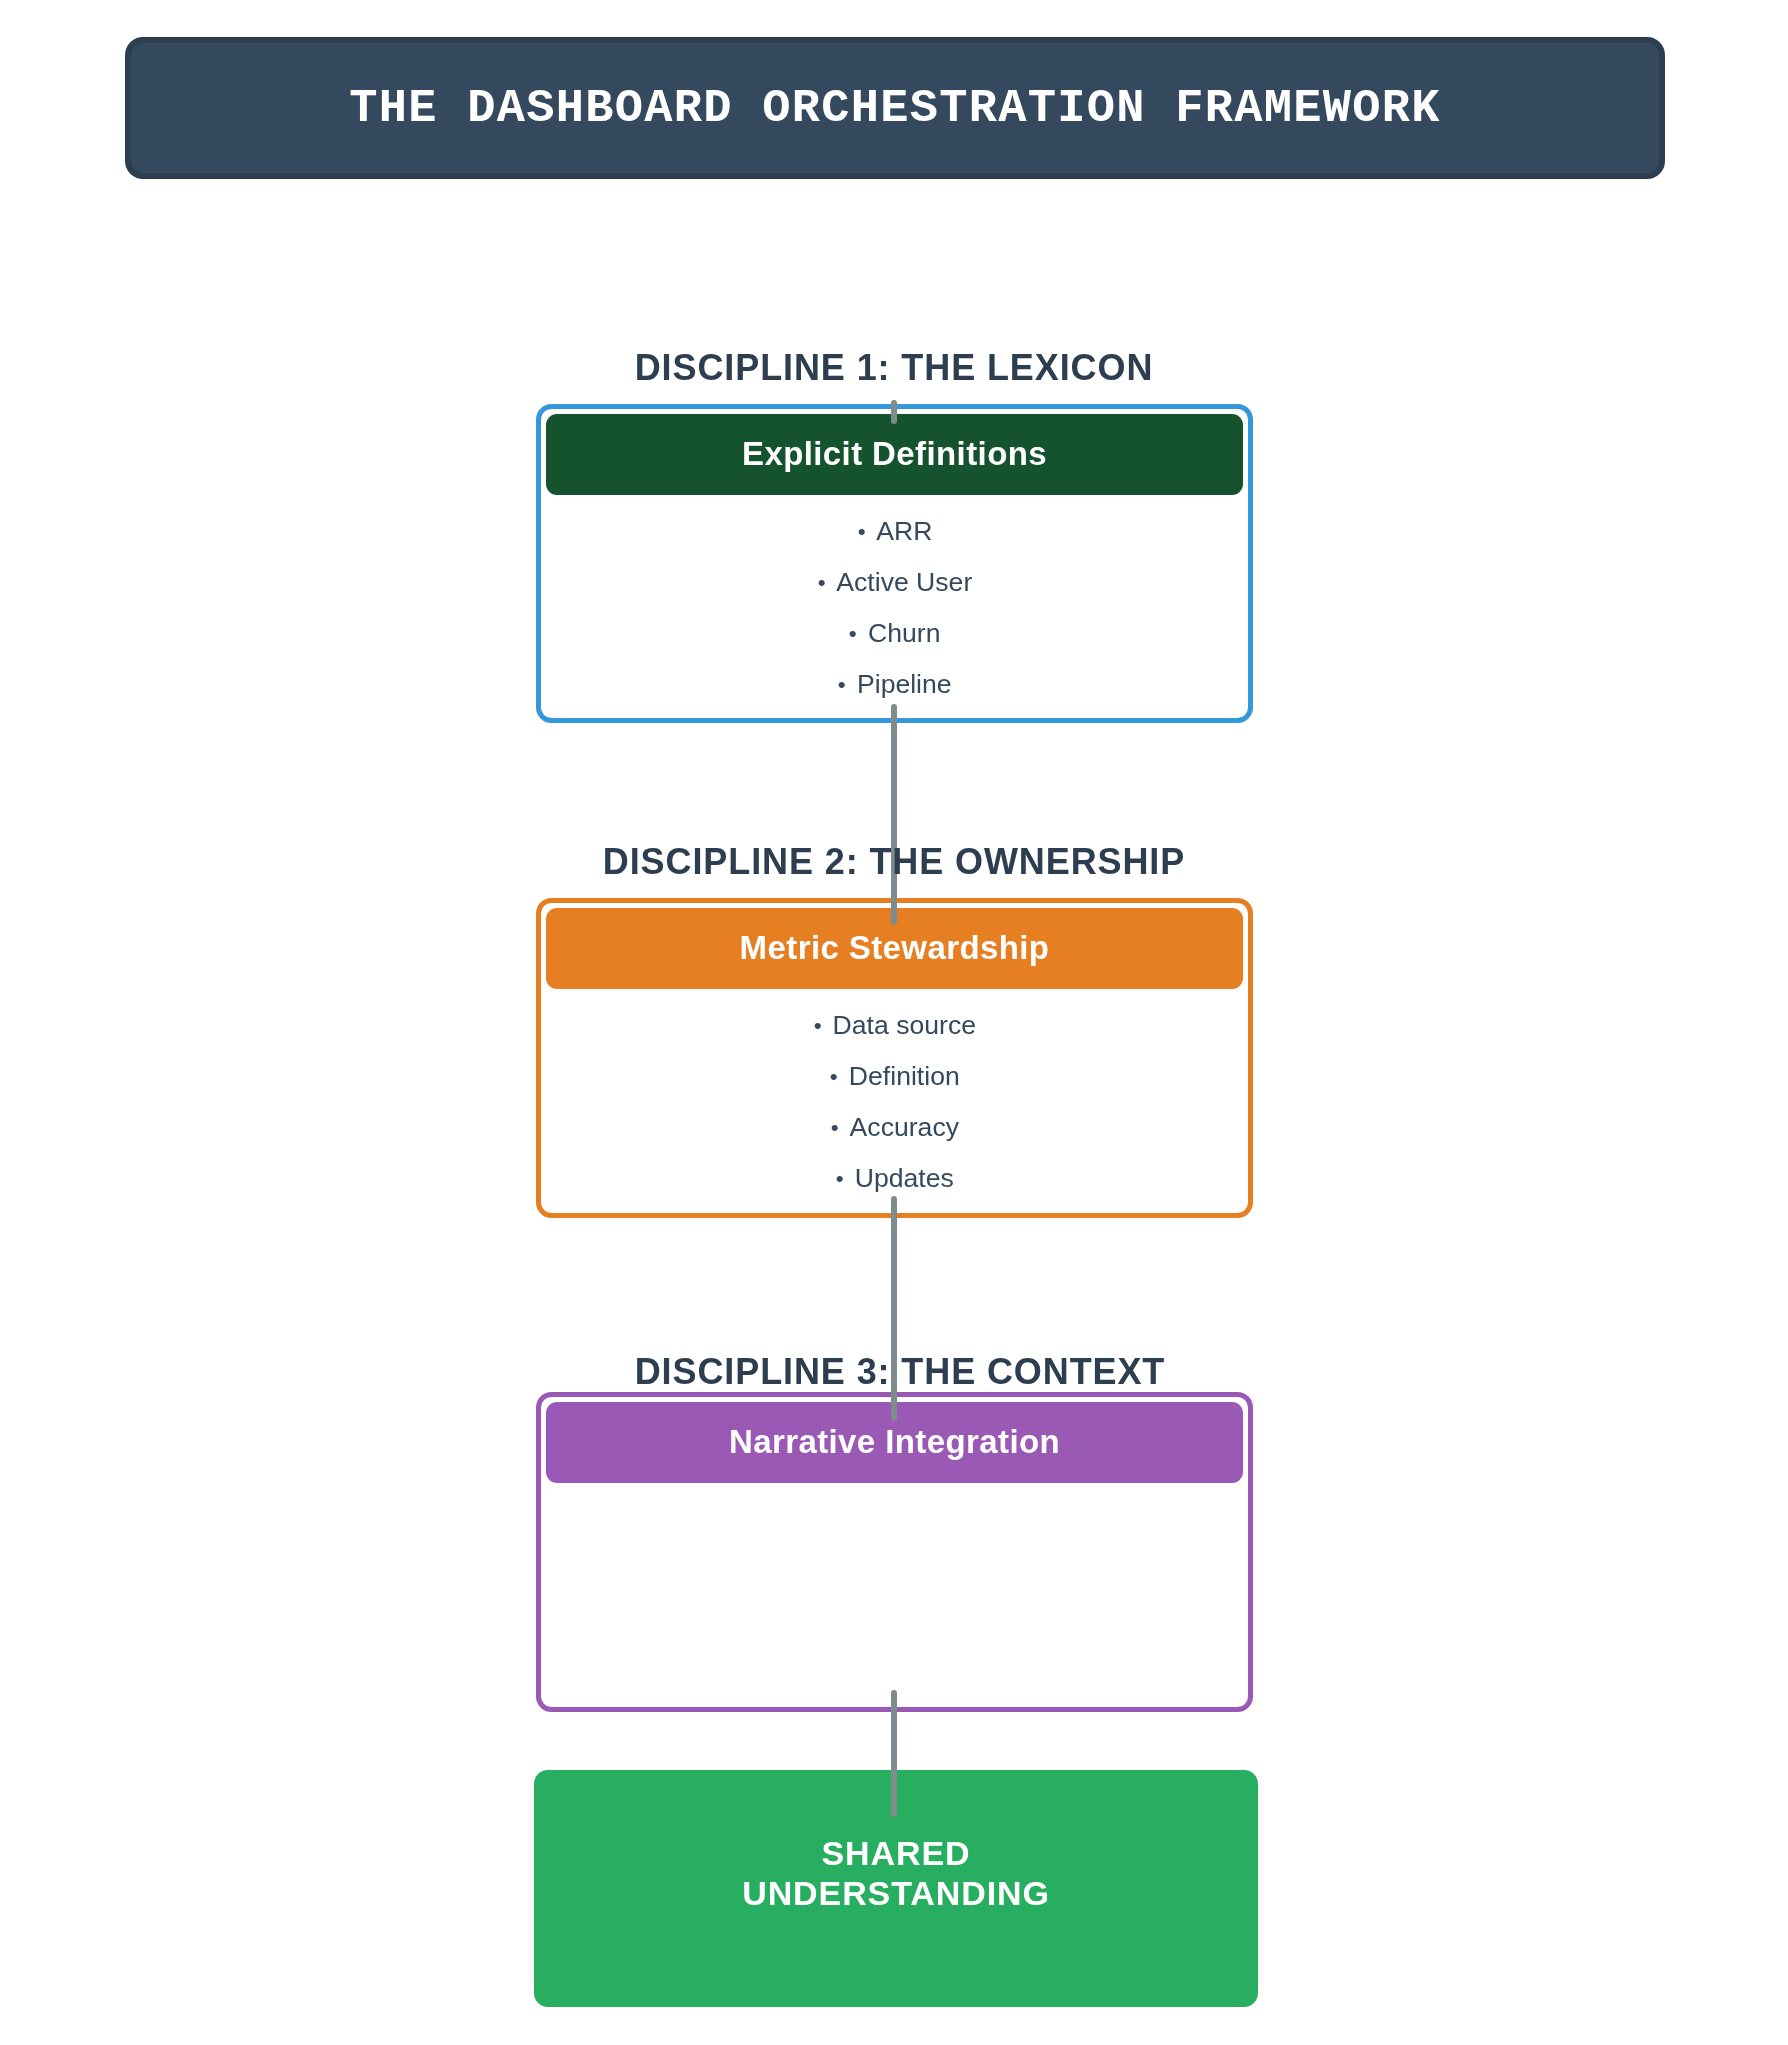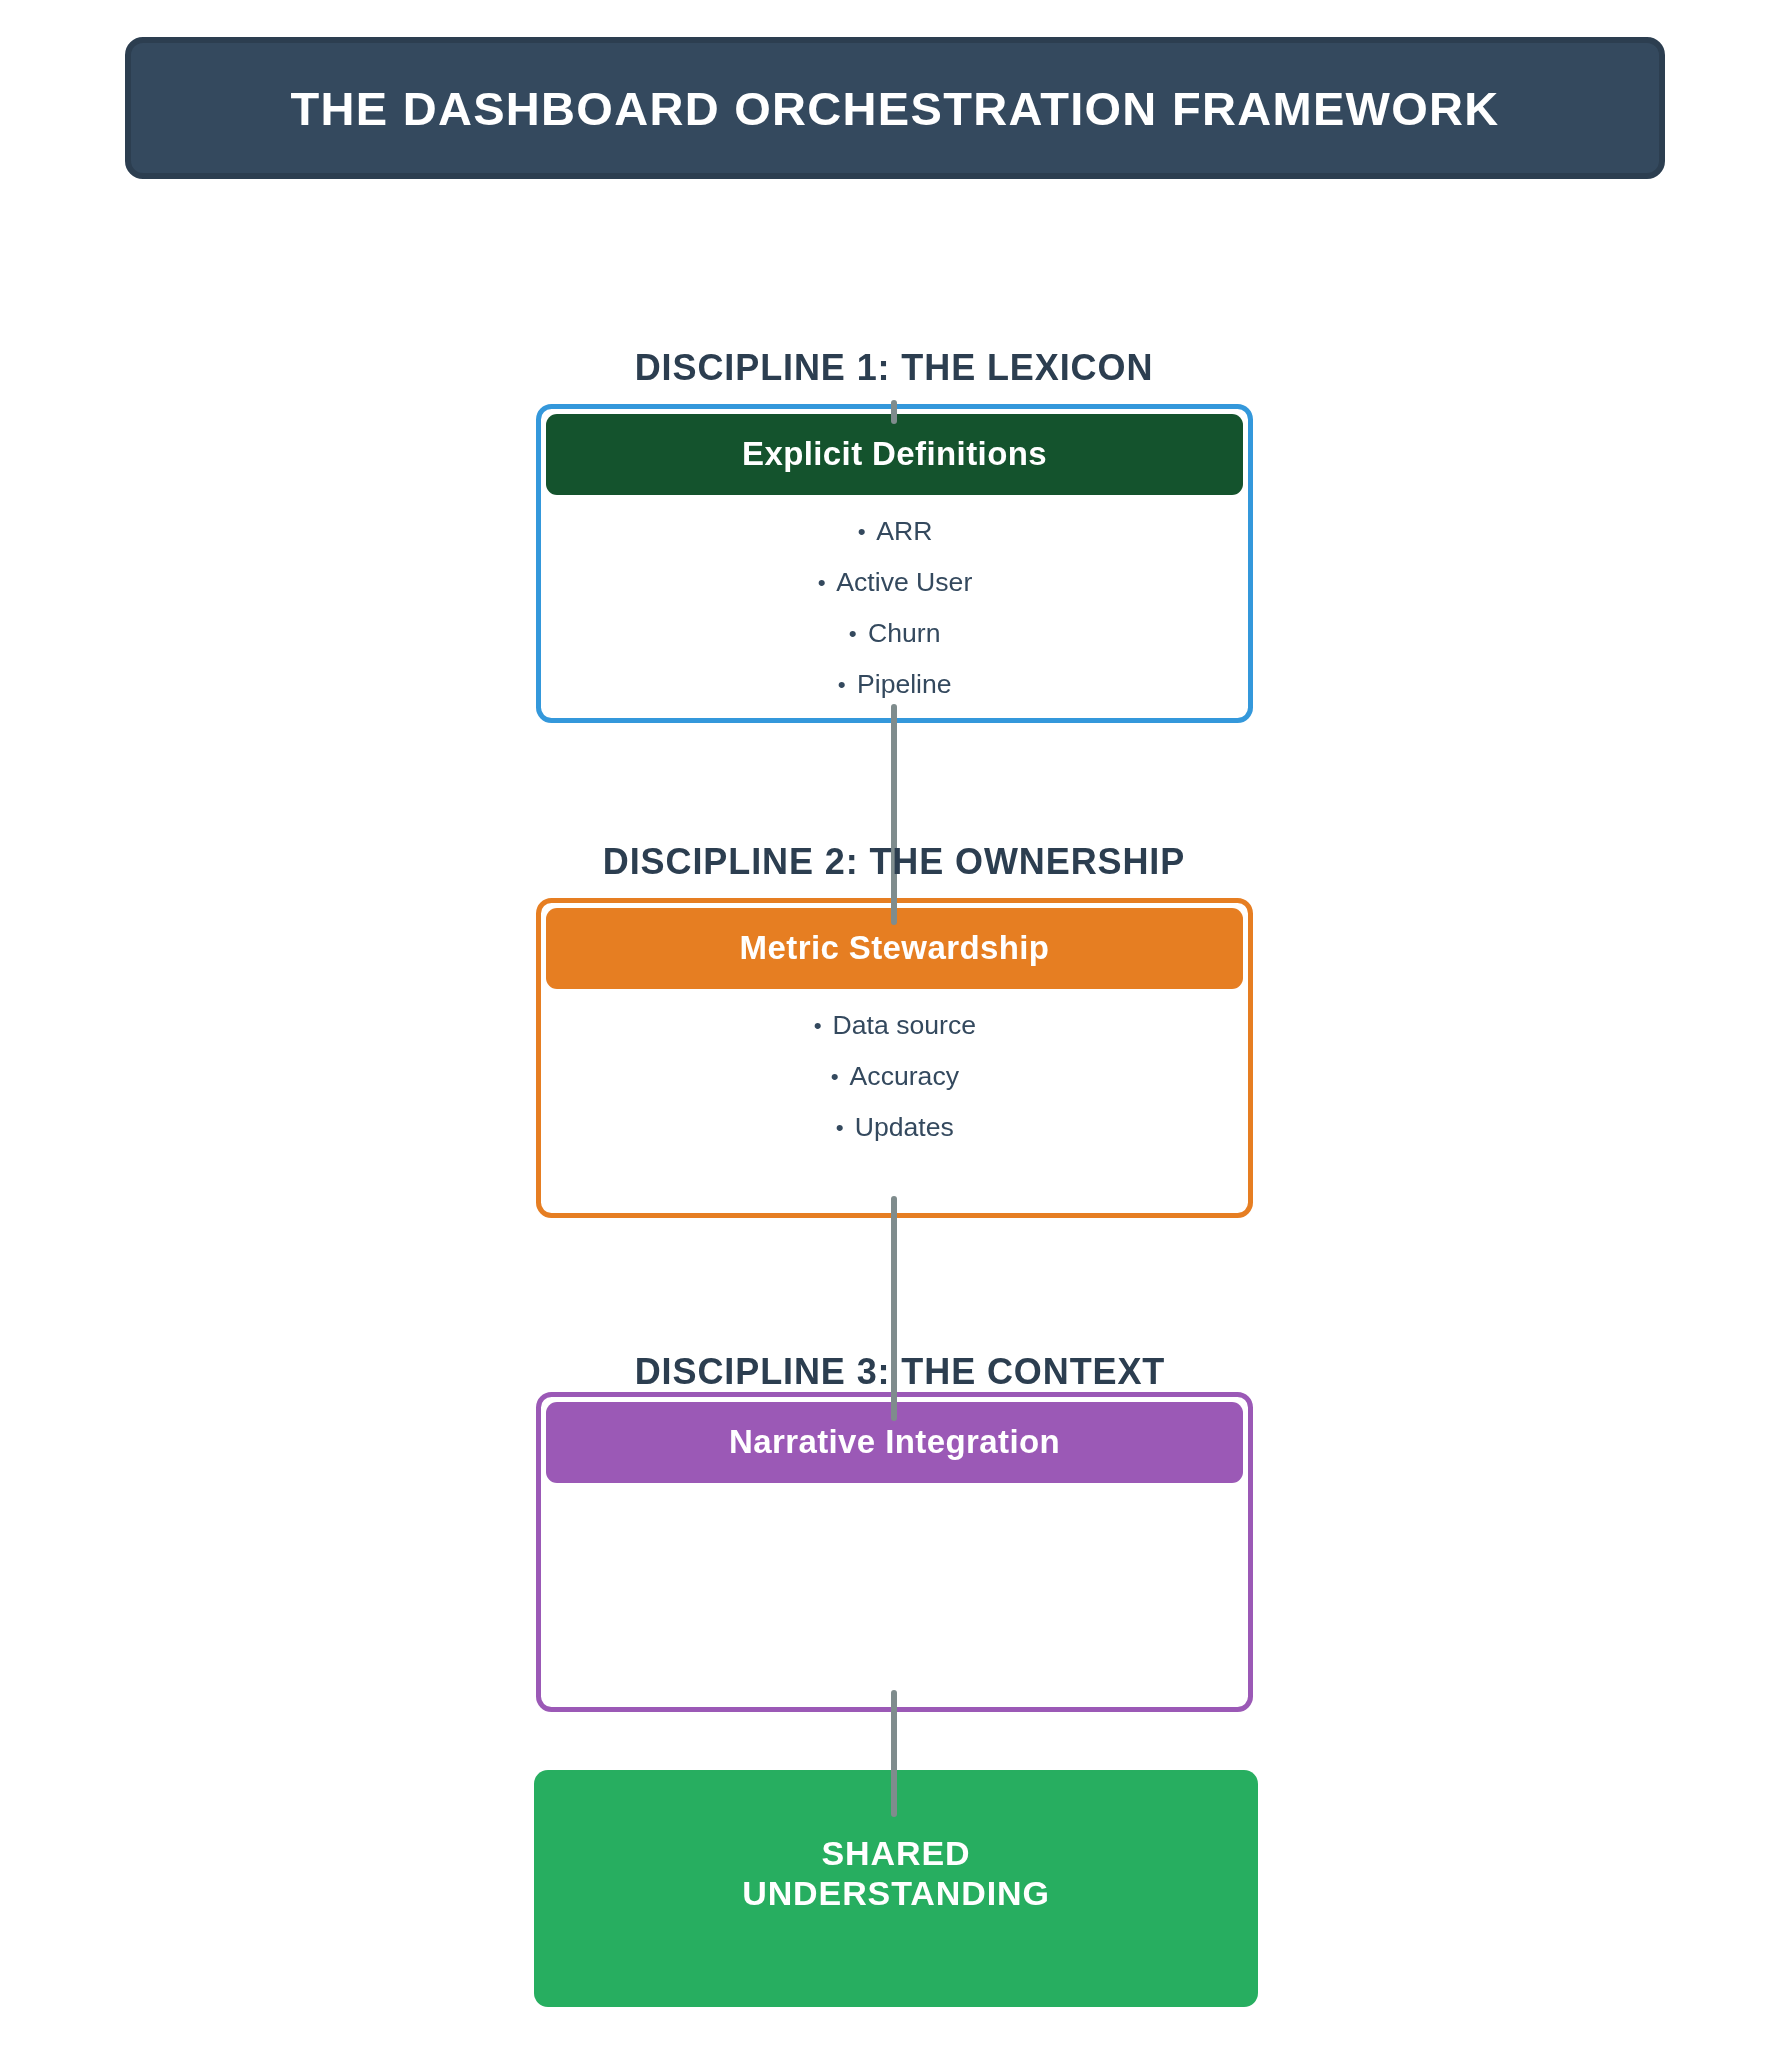--- a/index.html
+++ b/index.html
@@ -24,20 +24,21 @@
     width: 1540px;
     height: 142px;
     box-sizing: border-box;
     border: 6px solid #c4b5fd;
     background: #34495e;
     border-radius: 18px;
     display: flex;
     align-items: center;
     justify-content: center;
     z-index: 3;
+    font-family: Liberation Mono, monospace;
   }
   .titlebar .title-text {
     color: #ffffff;
     font-size: 47px;
     font-weight: 700;
     letter-spacing: 1.3px;
     white-space: nowrap;
   }
 
   
@@ -170,20 +171,21 @@
     </ul>
   </div>
 
   <div class="section-heading" id="heading-2" style="color: rgb(44, 62, 80);">DISCIPLINE 2: THE OWNERSHIP</div>
   <div class="card" id="card-2" style="border-color: rgb(230, 126, 34);">
     <div class="card-header" style="background-color: rgb(230, 126, 34);">
       <div class="card-title">Metric Stewardship</div>
     </div>
     <ul class="item-list" style="color: rgb(52, 73, 94);">
       <li><span class="bullet">•</span><span>Data source</span></li>
+      <li><span class="bullet">•</span><span>Definition</span></li>
       <li><span class="bullet">•</span><span>Accuracy</span></li>
       <li><span class="bullet">•</span><span>Updates</span></li>
     </ul>
   </div>
 
   <div class="section-heading" id="heading-3" style="color: rgb(44, 62, 80);">DISCIPLINE 3: THE CONTEXT</div>
   <div class="card" id="card-3" style="border-color: rgb(155, 89, 182);">
     <div class="card-header" style="background-color: rgb(155, 89, 182);">
       <div class="card-title">Narrative Integration</div>
     </div>

